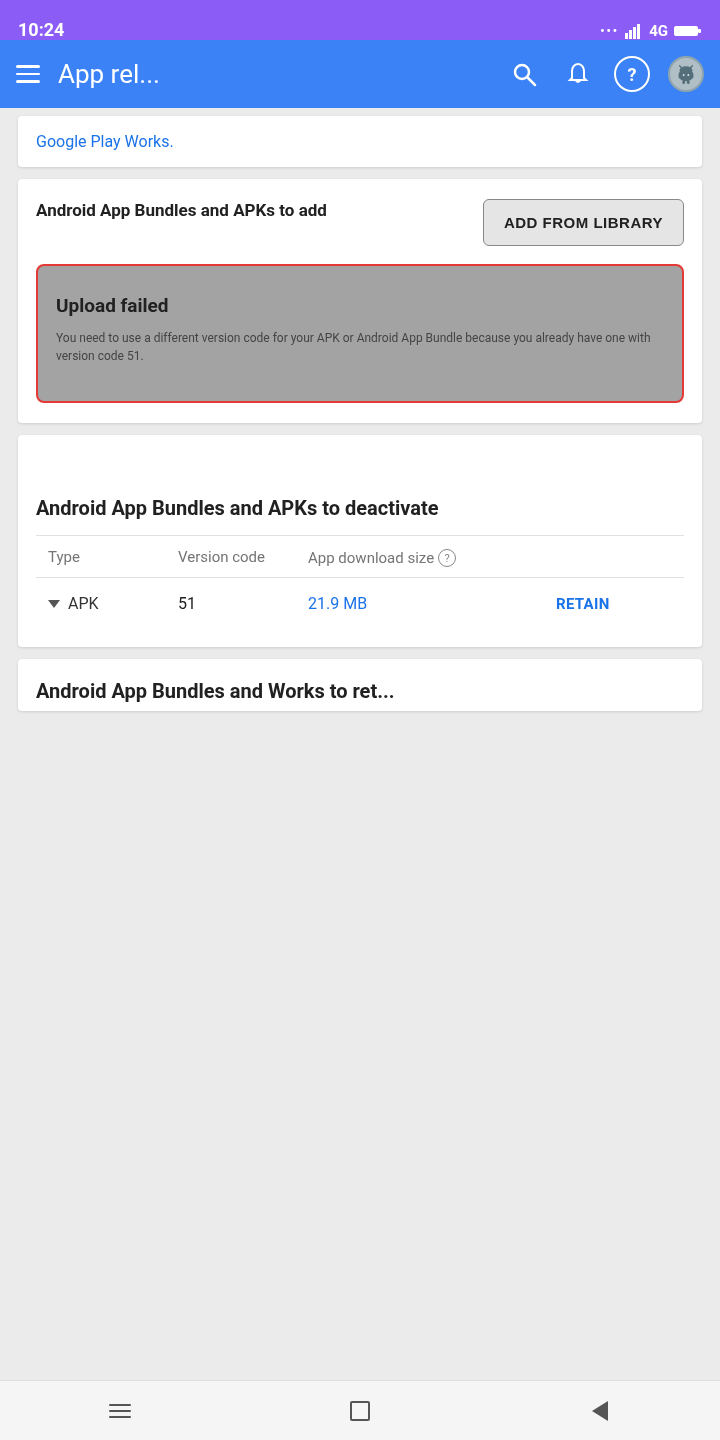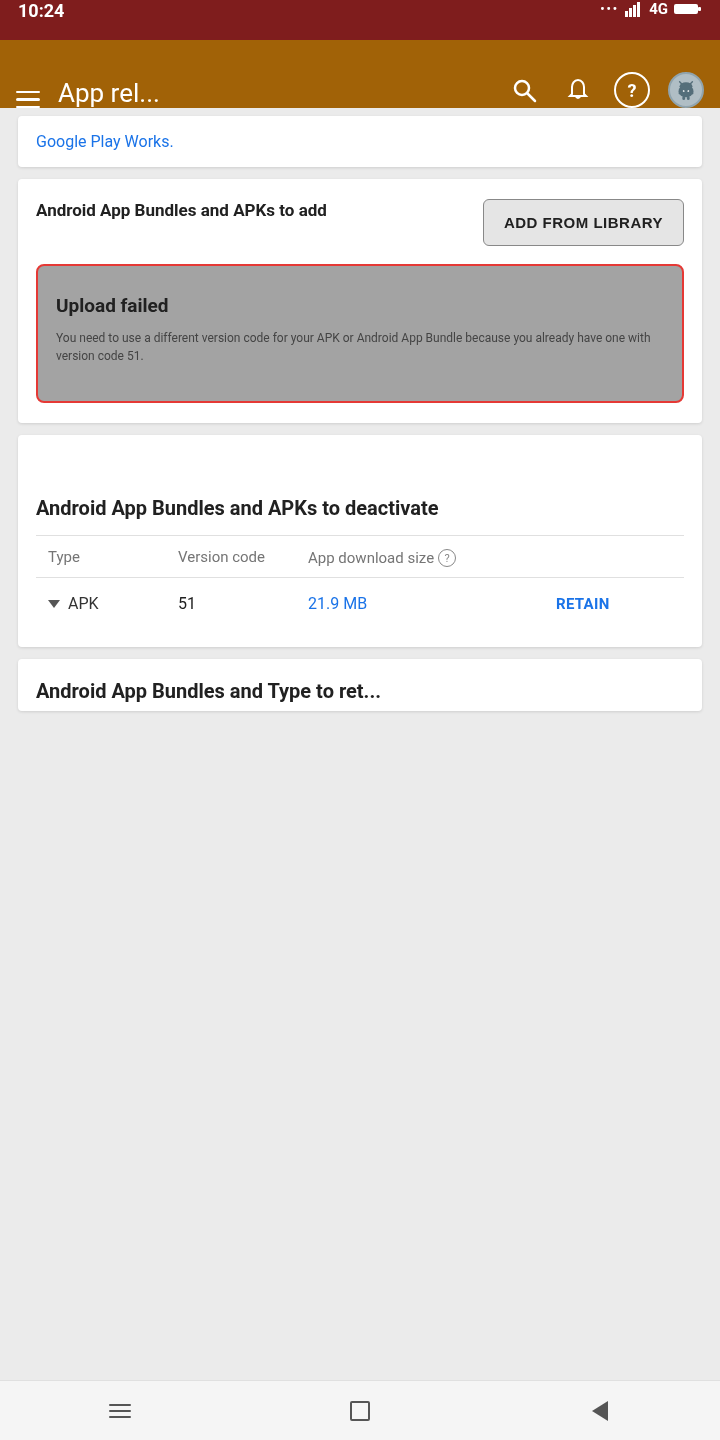--- a/index.html
+++ b/index.html
@@ -8,39 +8,39 @@
       width: 720px;
       min-height: 1440px;
       background: #ebebeb;
       font-family: 'Roboto', Arial, sans-serif;
       display: flex;
       flex-direction: column;
     }
 
     
     .status-bar {
-      background: #7f1d1d;
+      background: #8b5cf6;
       height: 40px;
       display: flex;
-      align-items: flex-start;
+      align-items: flex-end;
       justify-content: space-between;
       padding: 0 18px;
       color: white;
       font-size: 18px;
       font-weight: bold;
     }
     .status-bar .time { font-size: 18px; font-weight: bold; }
     .status-icons { display: flex; align-items: center; gap: 6px; font-size: 14px; }
 
     
     .nav-bar {
-      background: #a16207;
+      background: #3b82f6;
       height: 68px;
       display: flex;
-      align-items: flex-end;
+      align-items: center;
       padding: 0 16px;
       gap: 18px;
       color: white;
     }
     .nav-title {
       font-size: 26px;
       color: white;
       font-weight: 400;
       flex: 1;
     }
@@ -374,21 +374,21 @@
         <span class="chevron-down"></span>
         <span>APK</span>
       </div>
       <span>51</span>
       <span class="col-size">21.9 MB</span>
       <span class="col-retain">RETAIN</span>
     </div>
   </div>
 
   <div class="card-bottom-partial">
-    <div class="bottom-partial-title">Android App Bundles and Type to ret...</div>
+    <div class="bottom-partial-title">Android App Bundles and Works to ret...</div>
   </div>
 
 </div>
 
 <div class="bottom-nav">
   <div class="bottom-nav-icon">
     <div class="icon-menu">
       <span></span>
         <span></span>
         <span></span>

